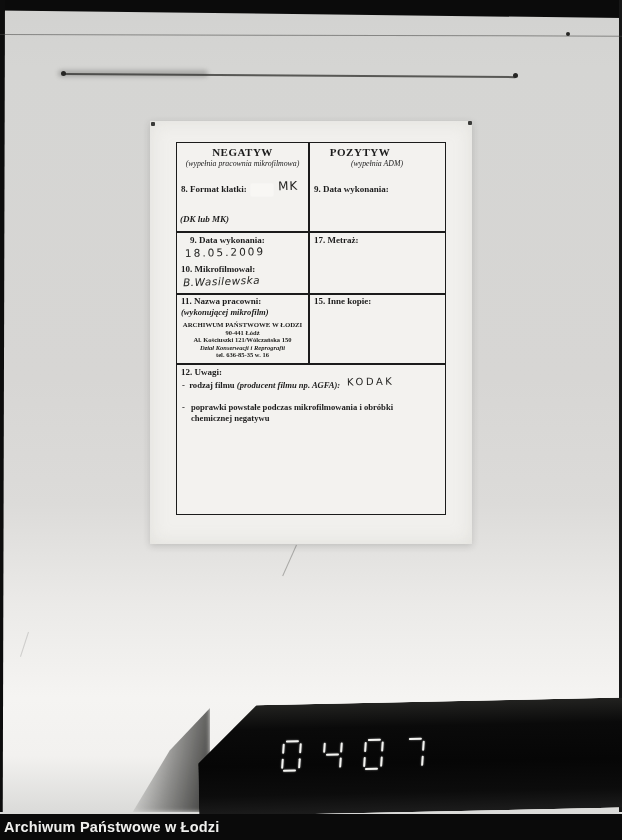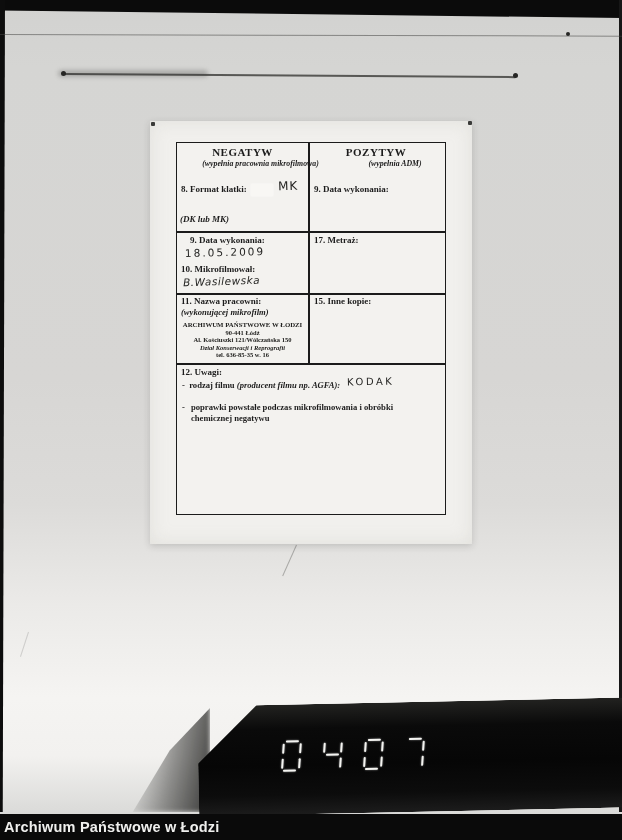--- a/index.html
+++ b/index.html
@@ -23,21 +23,21 @@
   .pin.small{width:4px;height:4px;}
   
   #paper{left:150px;top:121px;width:322px;height:423px;background:#f1f0ed;
     box-shadow:0 2px 7px rgba(40,40,40,0.18), inset 0 0 18px rgba(180,178,172,0.25);}
   .corner-tick{width:4px;height:4px;background:#3a3a38;border-radius:1px;}
   #form-table{left:26px;top:21px;width:268px;height:371px;border:1.6px solid #1b1b1b;background:#f3f2ef;}
   .vline{position:absolute;left:131px;top:0;width:1.6px;height:220px;background:#1b1b1b;}
   .hline{position:absolute;left:0;width:100%;height:1.6px;background:#1b1b1b;}
   .bi{font-weight:bold;font-style:italic;}
   .col-title{font-size:11px;font-weight:bold;letter-spacing:0.5px;text-align:center;}
-  .col-sub{font-size:7.8px;font-weight:bold;font-style:italic;text-align:center;margin-left:18px;}
+  .col-sub{font-size:7.8px;font-weight:normal;font-style:italic;text-align:center;}
   .lbl{font-size:9px;font-weight:bold;white-space:nowrap;text-align:center;}
   .note{font-size:9px;font-weight:bold;font-style:italic;}
   .stamp{font-size:6.8px;font-weight:bold;text-align:center;line-height:7.6px;width:131px;color:#232321;}
   .stamp .it{font-style:italic;}
   .hand{font-family:"DejaVu Sans",sans-serif;color:#262624;}
   .whiteout{background:#f8f7f4;box-shadow:0 0 2px rgba(255,255,255,0.8);}
   .uwagi-item{font-size:8.6px;font-weight:bold;line-height:10.5px;}
   .scratch{background:rgba(120,120,116,0.55);width:1px;transform-origin:center top;}
   
   #counter-shadow{left:126px;top:706px;width:84px;height:106px;
@@ -88,21 +88,21 @@
     <div class="abs corner-tick" style="right:0;top:0;"></div>
 
     <div class="abs" id="form-table">
       <div class="vline"></div>
       <div class="hline" style="top:88px;"></div>
       <div class="hline" style="top:150px;"></div>
       <div class="hline" style="top:220px;"></div>
 
       <div class="abs col-title" style="left:0;top:3px;width:131px;">NEGATYW</div>
       <div class="abs col-sub" style="left:0;top:16px;width:131px;">(wypełnia pracownia mikrofilmowa)</div>
-      <div class="abs col-title" style="left:131px;top:3px;width:136px;">POZYTYW</div>
+      <div class="abs col-title" style="left:115px;top:3px;width:136px;">POZYTYW</div>
       <div class="abs col-sub" style="left:132px;top:16px;width:136px;">(wypełnia ADM)</div>
 
       <div class="abs lbl" style="left:4px;top:41px;">8. Format klatki:</div>
       <div class="abs whiteout" style="left:74px;top:41px;width:22px;height:12px;"></div>
       <div class="abs hand" style="left:101px;top:36px;font-size:12px;letter-spacing:1px;transform:rotate(-2deg);">MK</div>
       <div class="abs note" style="left:3px;top:71px;">(DK lub MK)</div>
       <div class="abs lbl" style="left:137px;top:41px;">9. Data wykonania:</div>
 
       <div class="abs lbl" style="left:4px;top:92px;margin-left:9px;">9. Data wykonania:</div>
       <div class="abs hand" style="left:8px;top:103px;font-size:10.5px;letter-spacing:2px;transform:rotate(-1.5deg);">18.05.2009</div>

